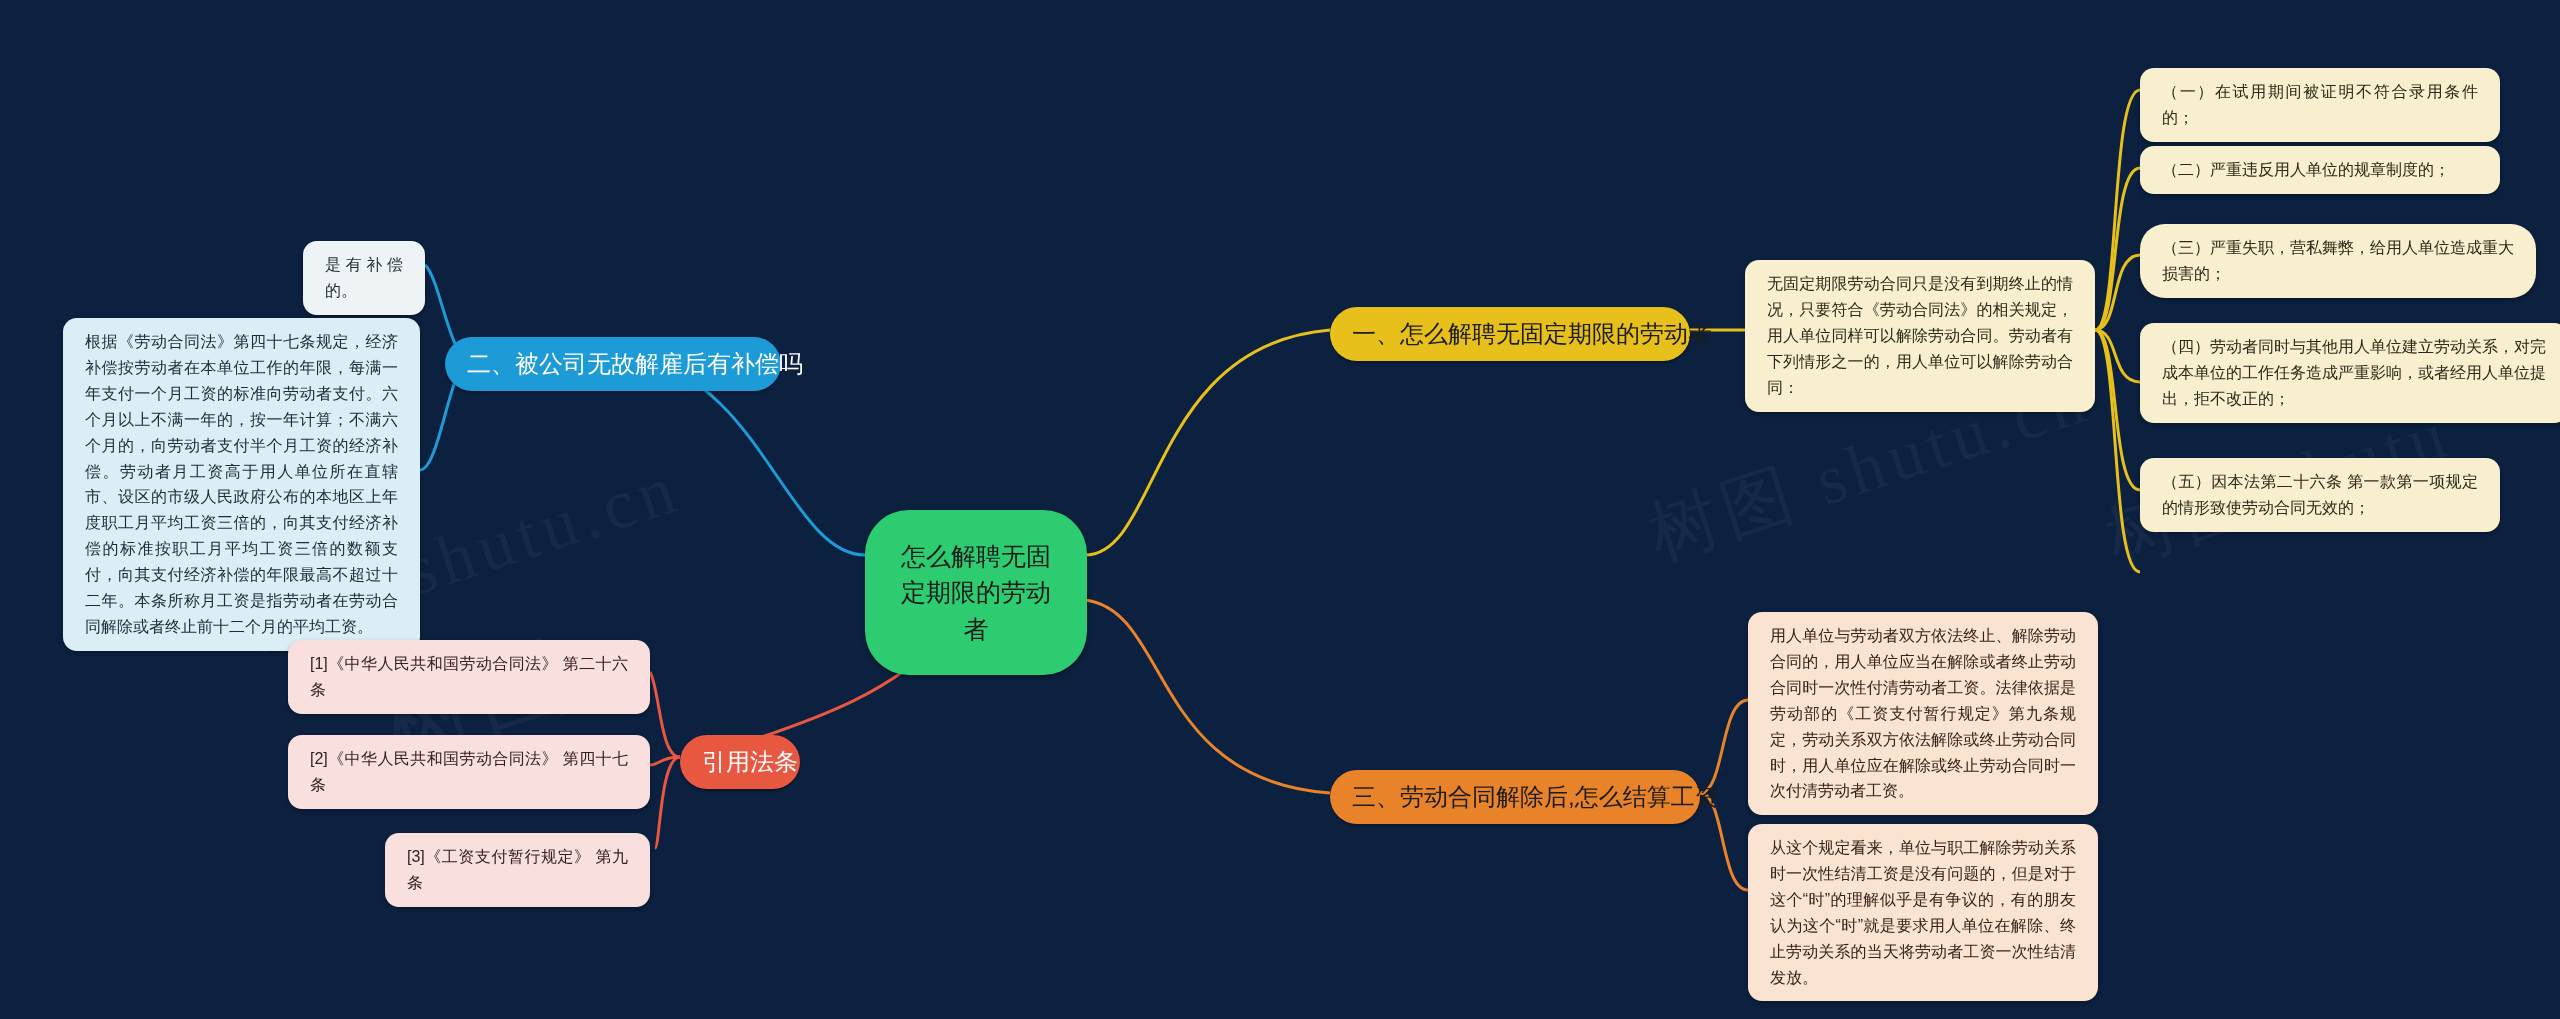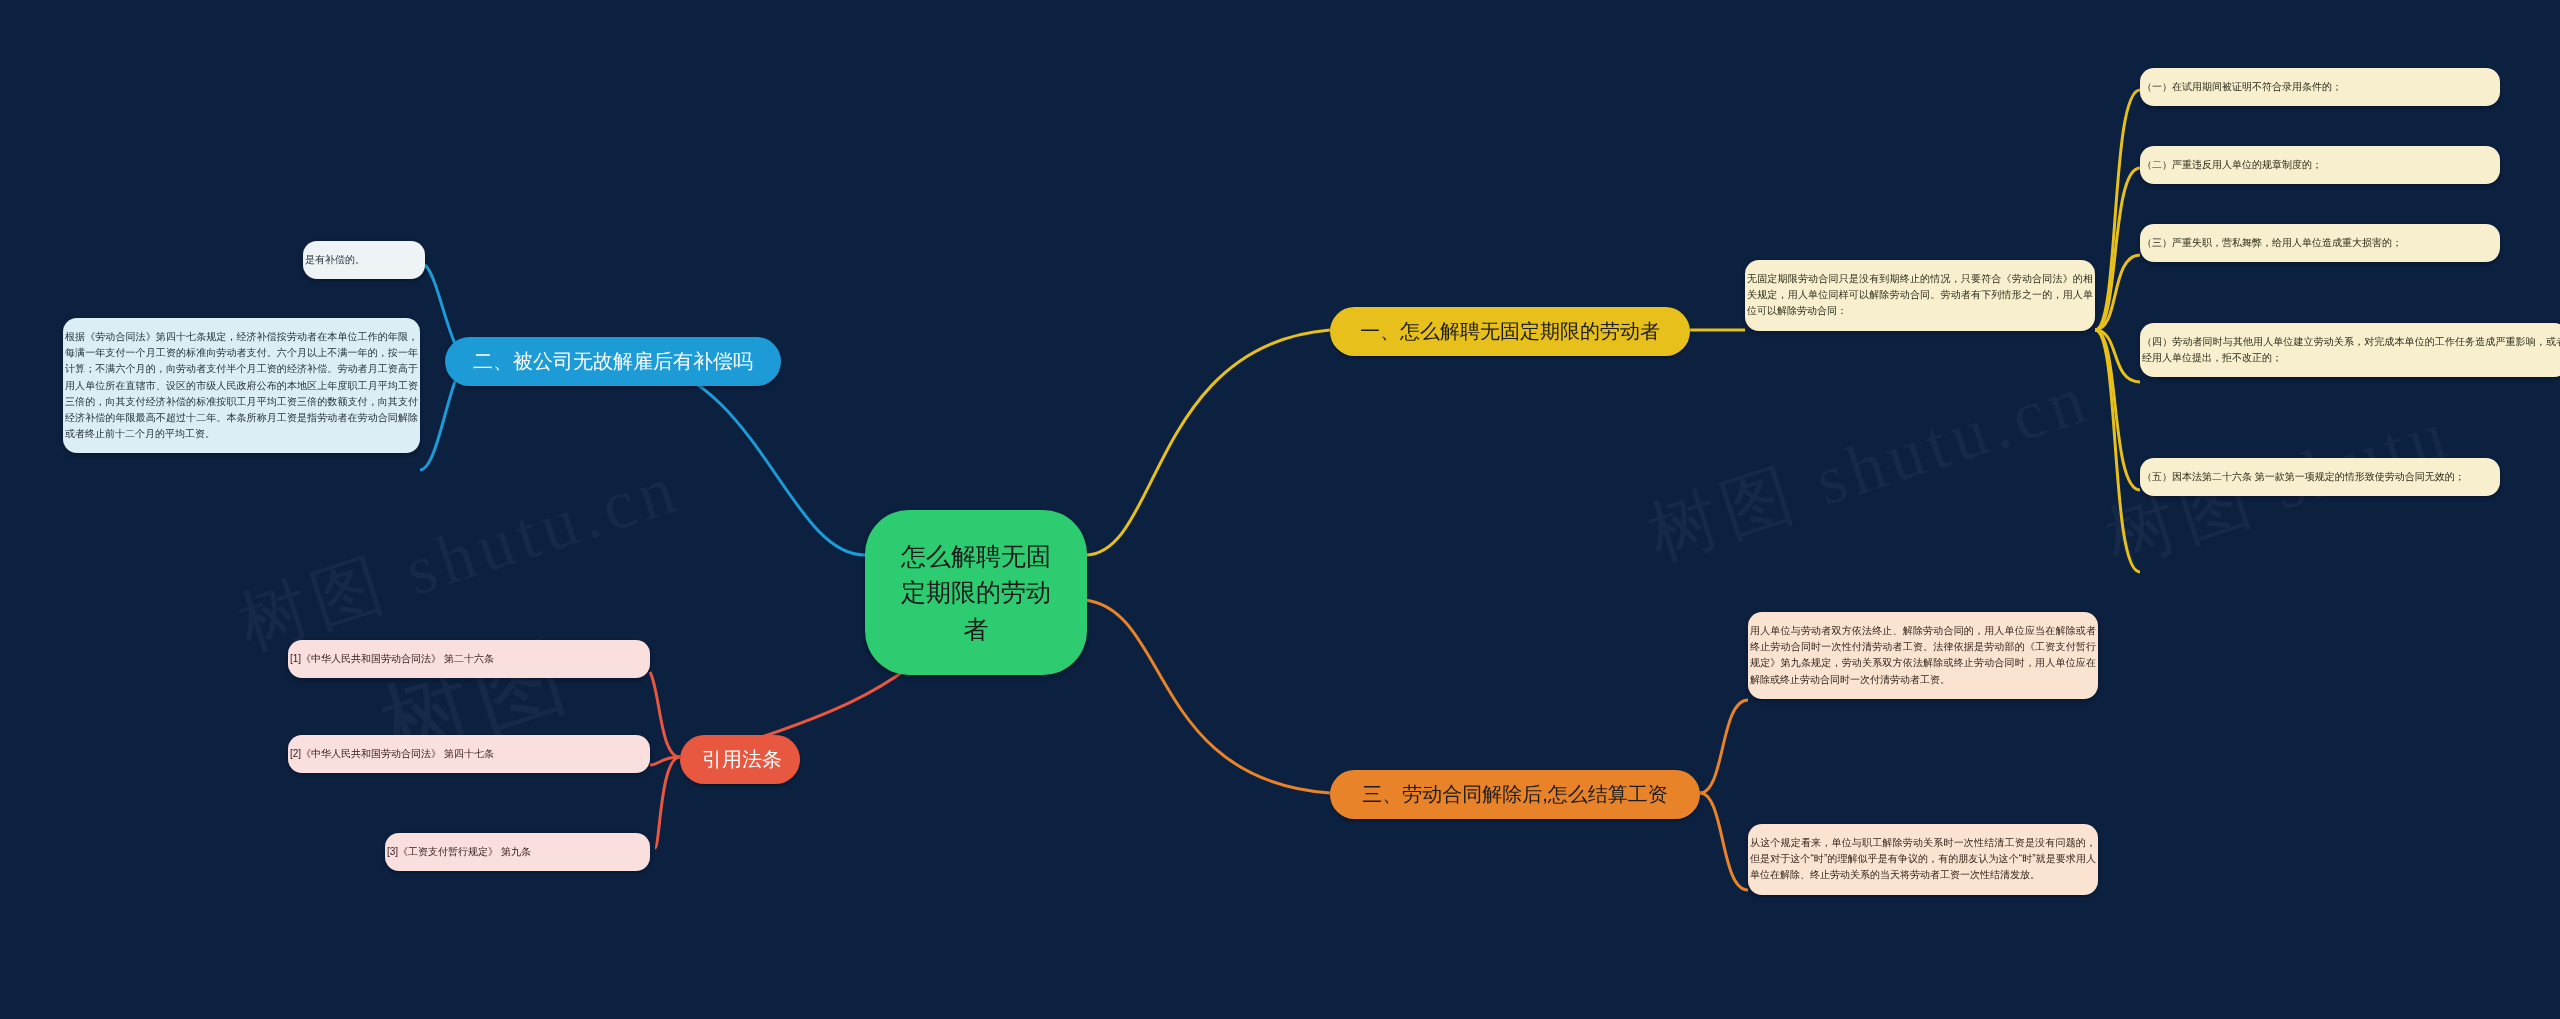--- a/index.html
+++ b/index.html
@@ -57,38 +57,38 @@
     text-align: center;
     padding: 28px 26px;
     justify-content: center;
     box-shadow: 0 2px 4px rgba(0,0,0,0.35);
   }
   .root .txt { text-align: center; }
 
   
   .pill {
     border-radius: 30px;
-    font-size: 20px;
+    font-size: 24px;
     padding: 11px 22px;
     justify-content: center;
     white-space: nowrap;
     box-shadow: 0 2px 3px rgba(0,0,0,0.3);
   }
   .pill .txt { text-align: center; }
   .pill-yellow { background: #e8c01b; color: #1c1c1c; }
   .pill-blue   { background: #1d9bd7; color: #ffffff; }
   .pill-orange { background: #e8832a; color: #1c1c1c; }
   .pill-red    { background: #e8573f; color: #ffffff; }
 
   
   .card {
     border-radius: 14px;
-    font-size: 10px;
+    font-size: 16px;
     line-height: 1.62;
-    padding: 11px 2px;
+    padding: 11px 22px;
     text-align: justify;
     box-shadow: 0 2px 4px rgba(0,0,0,0.3);
   }
   .card-cream  { background: #f8efce; color: #2a2a18; }
   .card-lblue  { background: #dceef5; color: #1d2b33; }
   .card-white  { background: #eef3f5; color: #1d2b33; }
   .card-pink   { background: #fadfdf; color: #352020; align-items: center; }
   .card-peach  { background: #fbe3d2; color: #33241a; }
 </style>
 </head>
@@ -155,21 +155,21 @@
   <div class="node card card-cream" style="left:1745px; top:260px; width:350px;">
     <span class="txt">无固定期限劳动合同只是没有到期终止的情况，只要符合《劳动合同法》的相关规定，用人单位同样可以解除劳动合同。劳动者有下列情形之一的，用人单位可以解除劳动合同：</span>
   </div>
 
   <div class="node card card-cream" style="left:2140px; top:68px; width:360px;">
     <span class="txt">（一）在试用期间被证明不符合录用条件的；</span>
   </div>
   <div class="node card card-cream" style="left:2140px; top:146px; width:360px;">
     <span class="txt">（二）严重违反用人单位的规章制度的；</span>
   </div>
-  <div class="node card card-cream" style="left:2140px; top:224px; width:360px;">
+  <div class="node card card-cream" style="left:2140px; top:224px; width:396px;border-radius:25px;">
     <span class="txt">（三）严重失职，营私舞弊，给用人单位造成重大损害的；</span>
   </div>
   <div class="node card card-cream" style="left:2140px; top:323px; width:428px;">
     <span class="txt">（四）劳动者同时与其他用人单位建立劳动关系，对完成本单位的工作任务造成严重影响，或者经用人单位提出，拒不改正的；</span>
   </div>
   <div class="node card card-cream" style="left:2140px; top:458px; width:360px;">
     <span class="txt">（五）因本法第二十六条 第一款第一项规定的情形致使劳动合同无效的；</span>
   </div>
 
   <div class="node pill pill-orange" style="left:1330px; top:770px; width:370px;">

